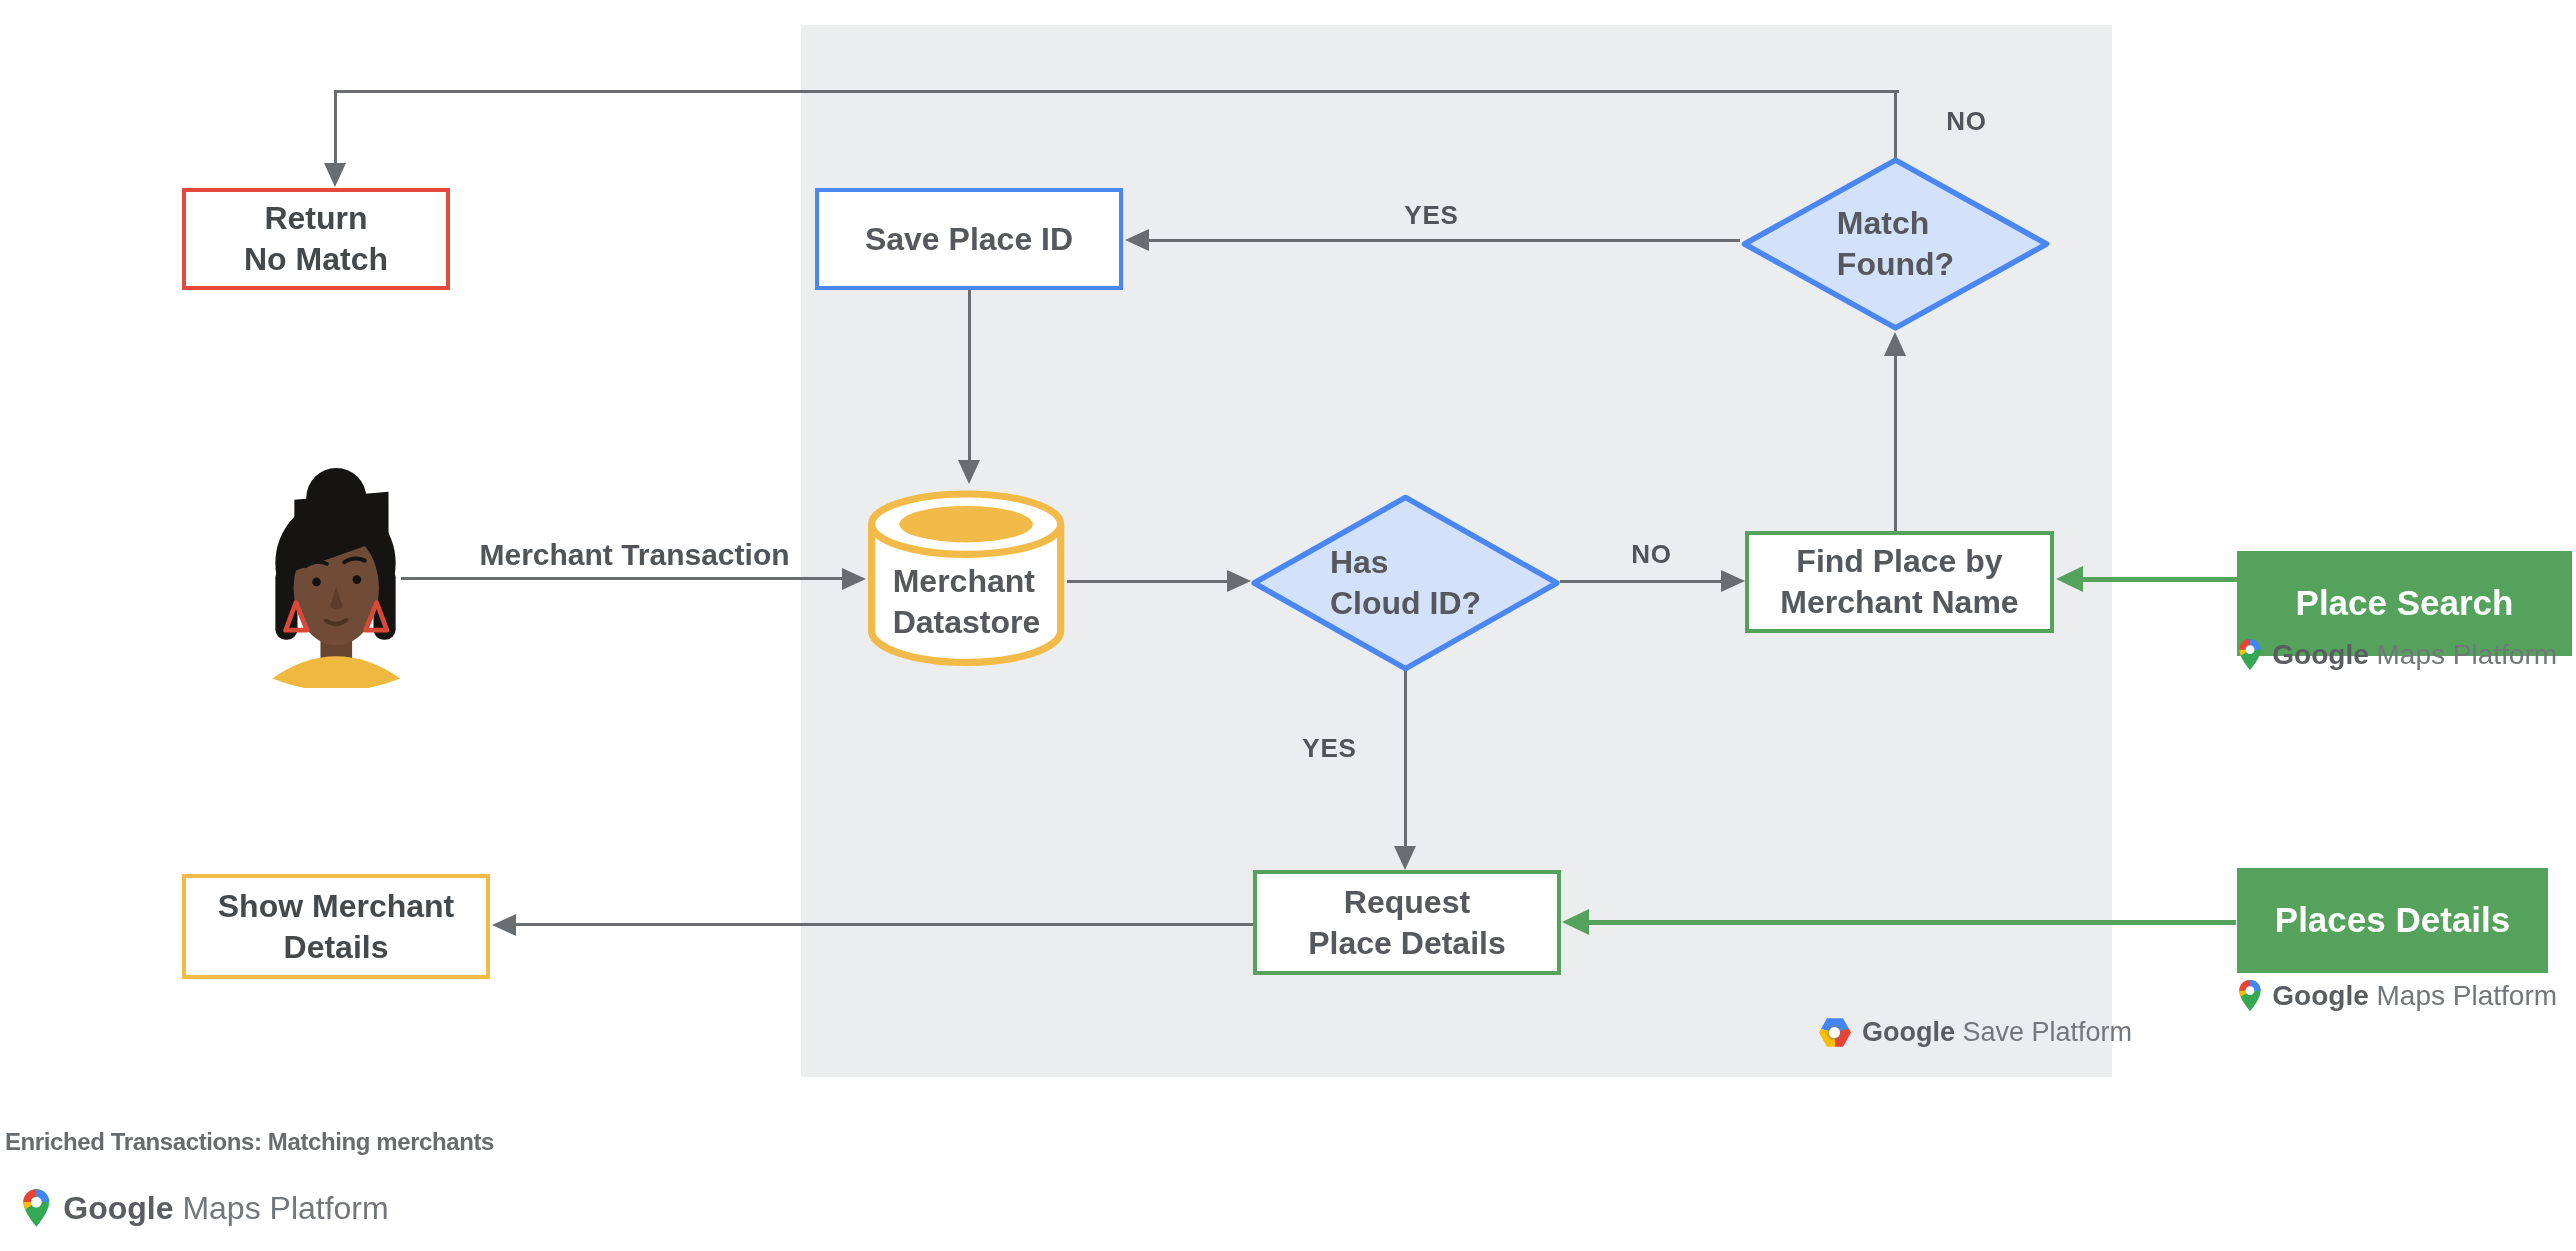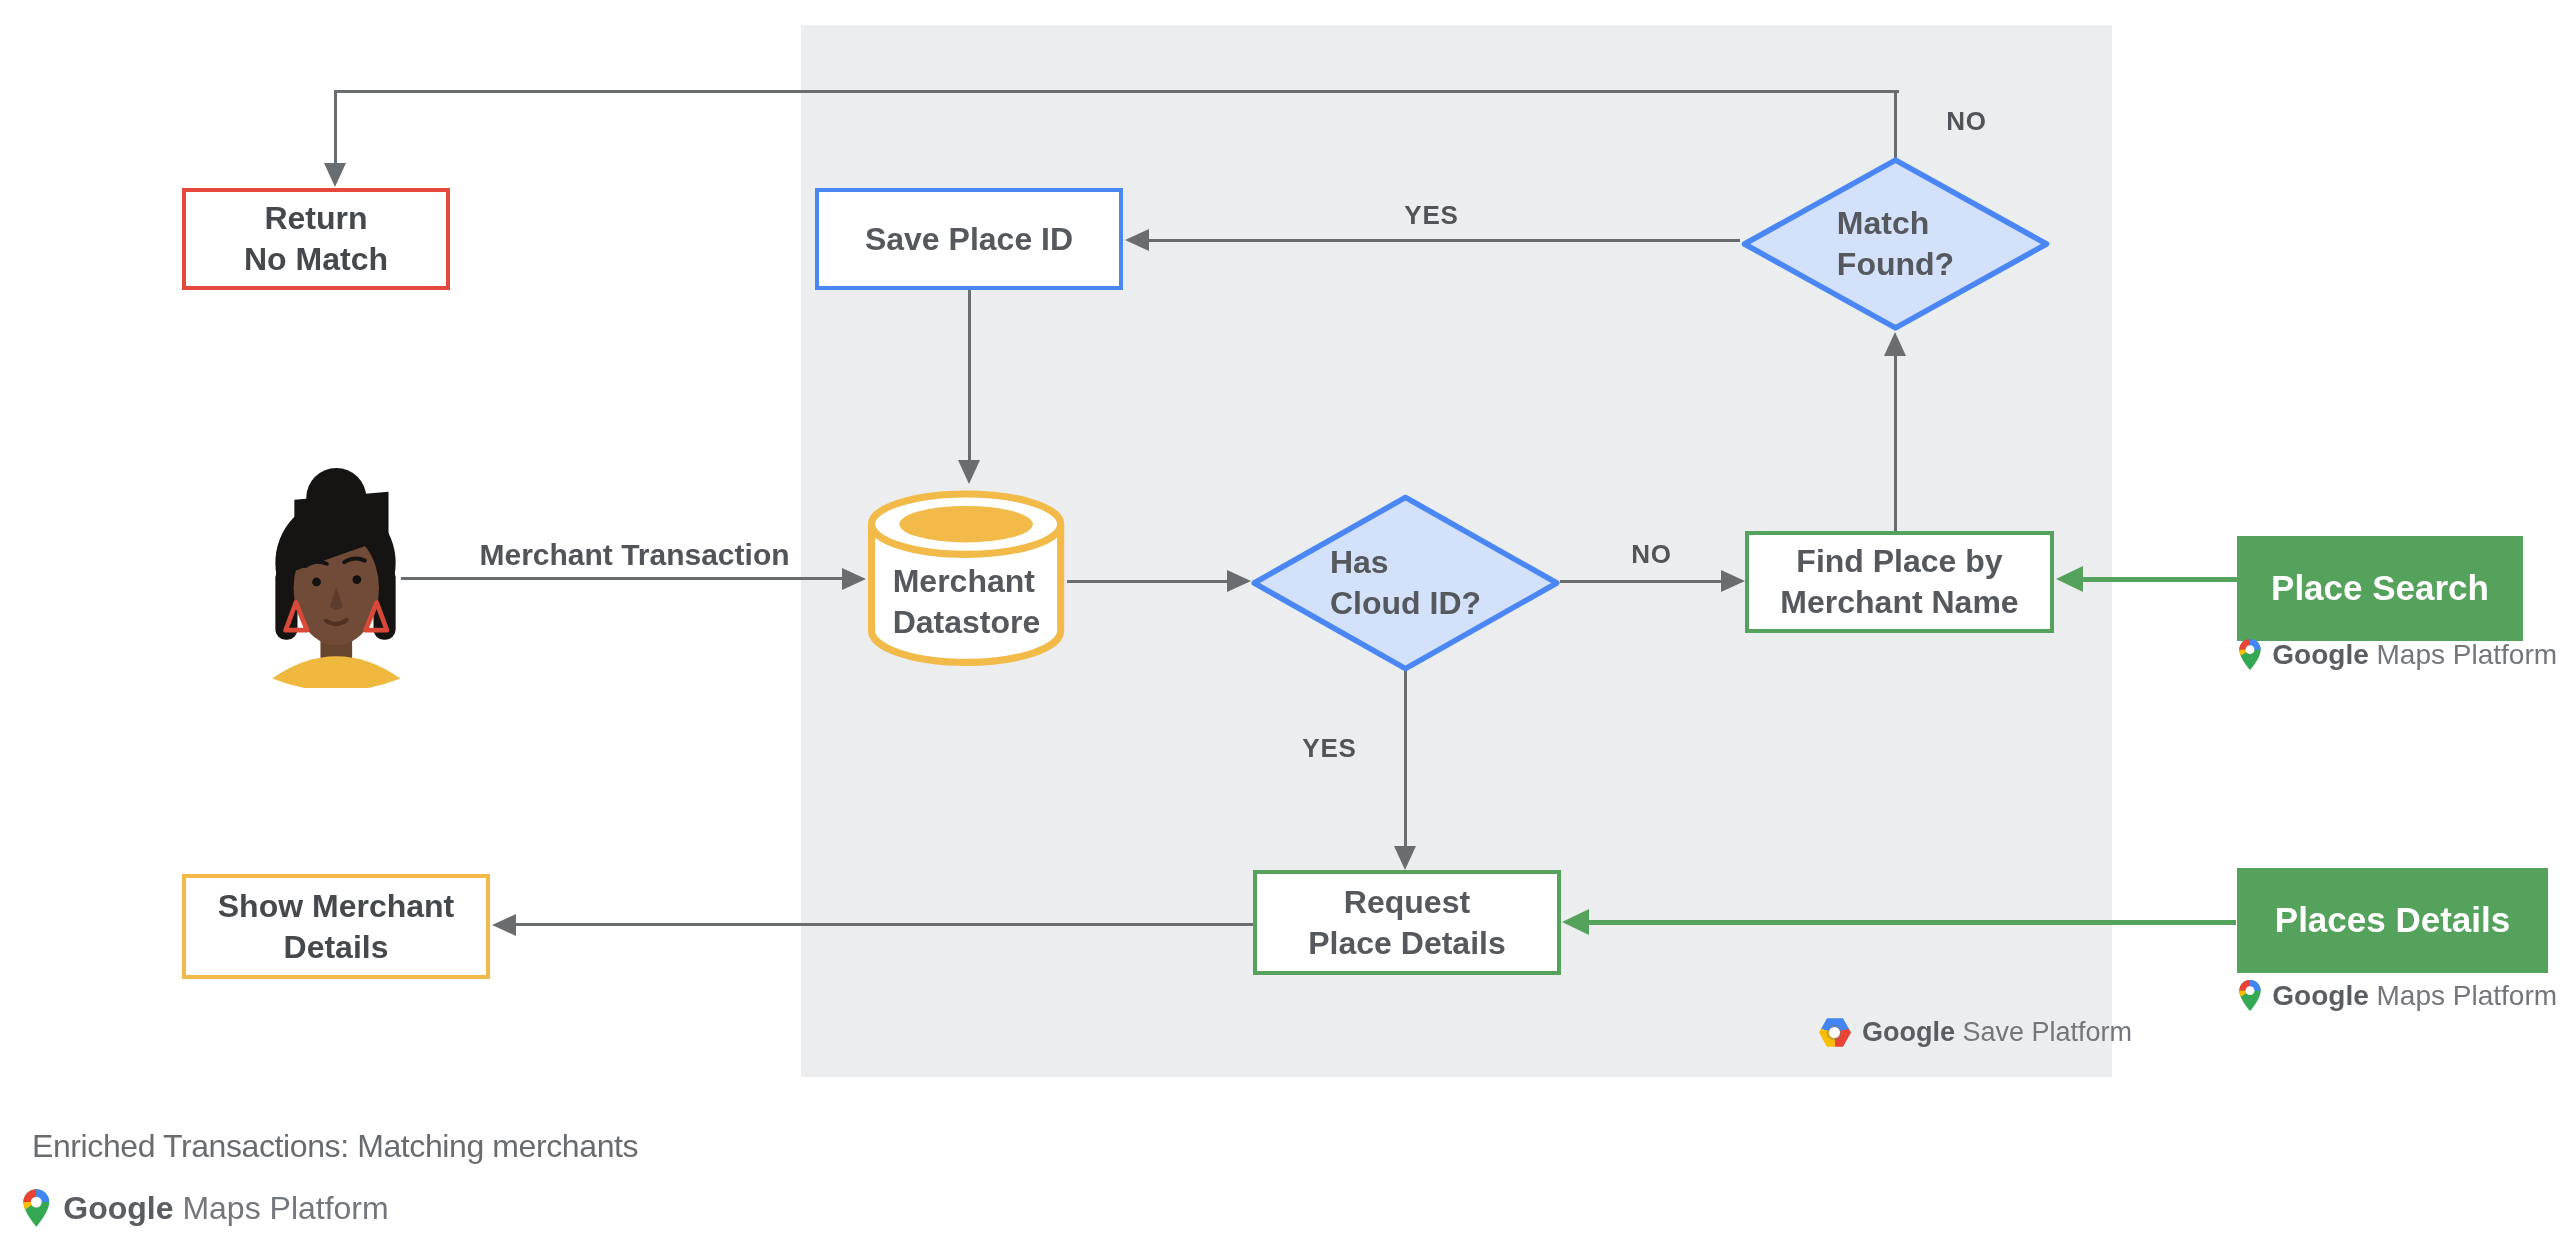--- a/index.html
+++ b/index.html
@@ -40,21 +40,21 @@
 
   .dia{position:absolute}
   .dia svg{position:absolute;left:0;top:0}
   .dia .nlabel{position:absolute;left:0;top:0;width:100%;height:100%;display:flex;align-items:center;justify-content:center}
 
   .cyl{position:absolute}
   .cyl .nlabel{position:absolute;left:0;top:52px;width:100%;height:127px;display:flex;align-items:center;justify-content:center}
 
   .elabel{position:absolute;font-weight:bold;font-size:26px;letter-spacing:0.8px;color:var(--label);text-align:center}
 
-  .title{position:absolute;left:32px;top:1128px;font-size:32px;font-weight:normal;color:var(--title);letter-spacing:-0.4px}
+  .title{position:absolute;left:5px;top:1128px;font-size:24px;font-weight:bold;color:var(--title);letter-spacing:-0.4px}
 
   
   .logo{position:absolute;display:flex;align-items:center}
   .logo .ltext{white-space:nowrap;color:#73767A}
   .logo .ltext b{font-weight:700;color:#5A5D61}
   .gmp-side{gap:10.3px}
   .gmp-side .ltext{font-size:28px}
   .gmp-bottom{gap:12.7px}
   .gmp-bottom .ltext{font-size:32px}
   .gcp{gap:11px}
@@ -159,21 +159,21 @@
   <div class="cyl" style="left:866px;top:486px;width:201px;height:182px">
     <svg width="201" height="182" viewBox="0 0 253 229">
       <path d="M7 48 V182 A119 40 0 0 0 245 182 V48" fill="#fff" style="stroke:var(--yellow)" stroke-width="9"></path>
       <ellipse cx="126" cy="48" rx="119" ry="38" fill="#fff" style="stroke:var(--yellow)" stroke-width="9"></ellipse>
       <ellipse cx="126" cy="48" rx="84" ry="23" style="fill:var(--yellow)"></ellipse>
     </svg>
     <span class="nlabel">Merchant
 Datastore</span>
   </div>
 
-  <div class="apibox" style="left:2237px;top:536px;width:286px;height:105px">
+  <div class="apibox" style="left:2237px;top:551px;width:335px;height:105px">
     <span class="nlabel">Place Search</span>
   </div>
   <div class="apibox" style="left:2237px;top:868px;width:311px;height:105px">
     <span class="nlabel">Places Details</span>
   </div>
 
   <div class="avatar" style="left:268px;top:468px;width:135px;height:220px">
     <svg width="135" height="220" viewBox="0 0 170 278">
       <circle cx="86" cy="38" r="38" fill="#161413"></circle>
       <ellipse cx="85" cy="120" rx="76" ry="80" fill="#161413"></ellipse>

